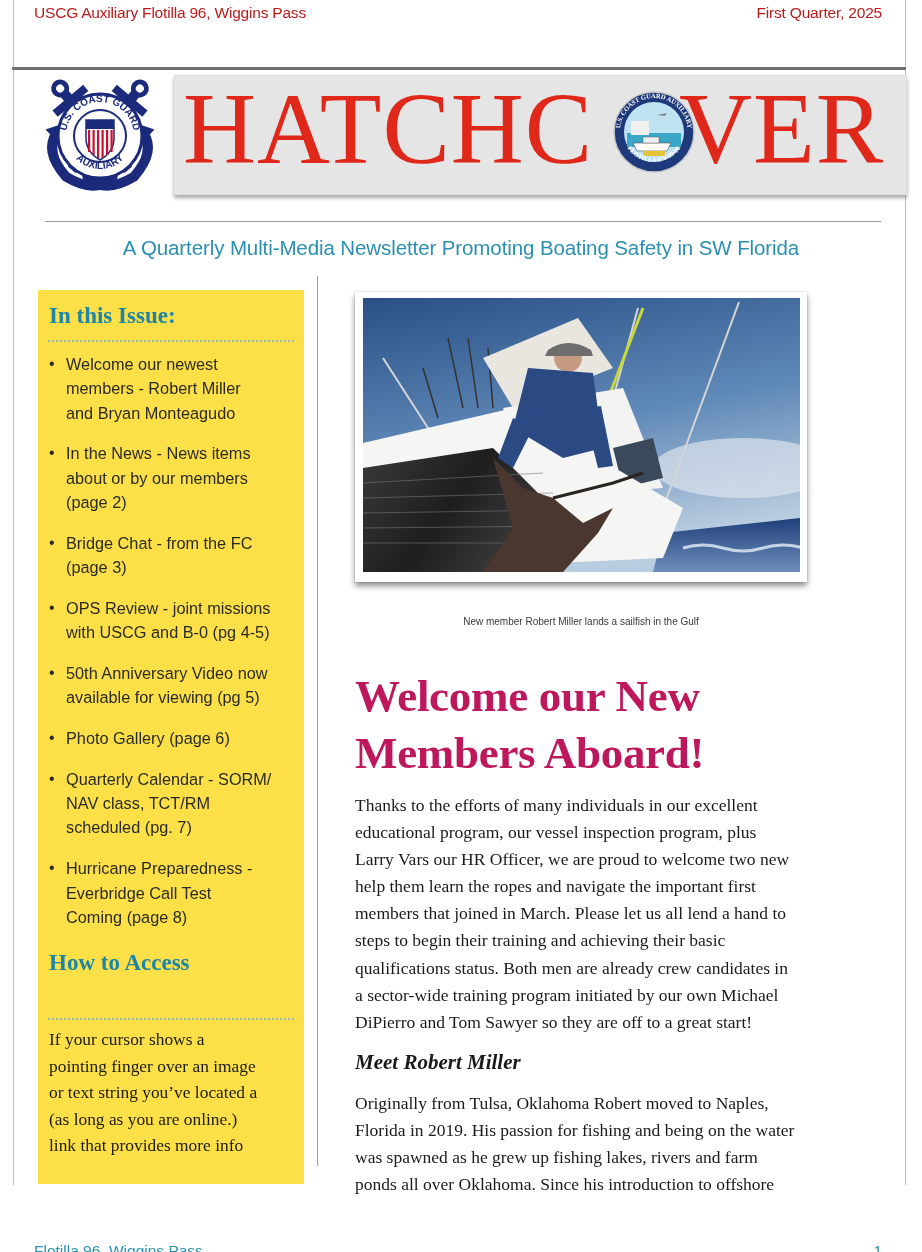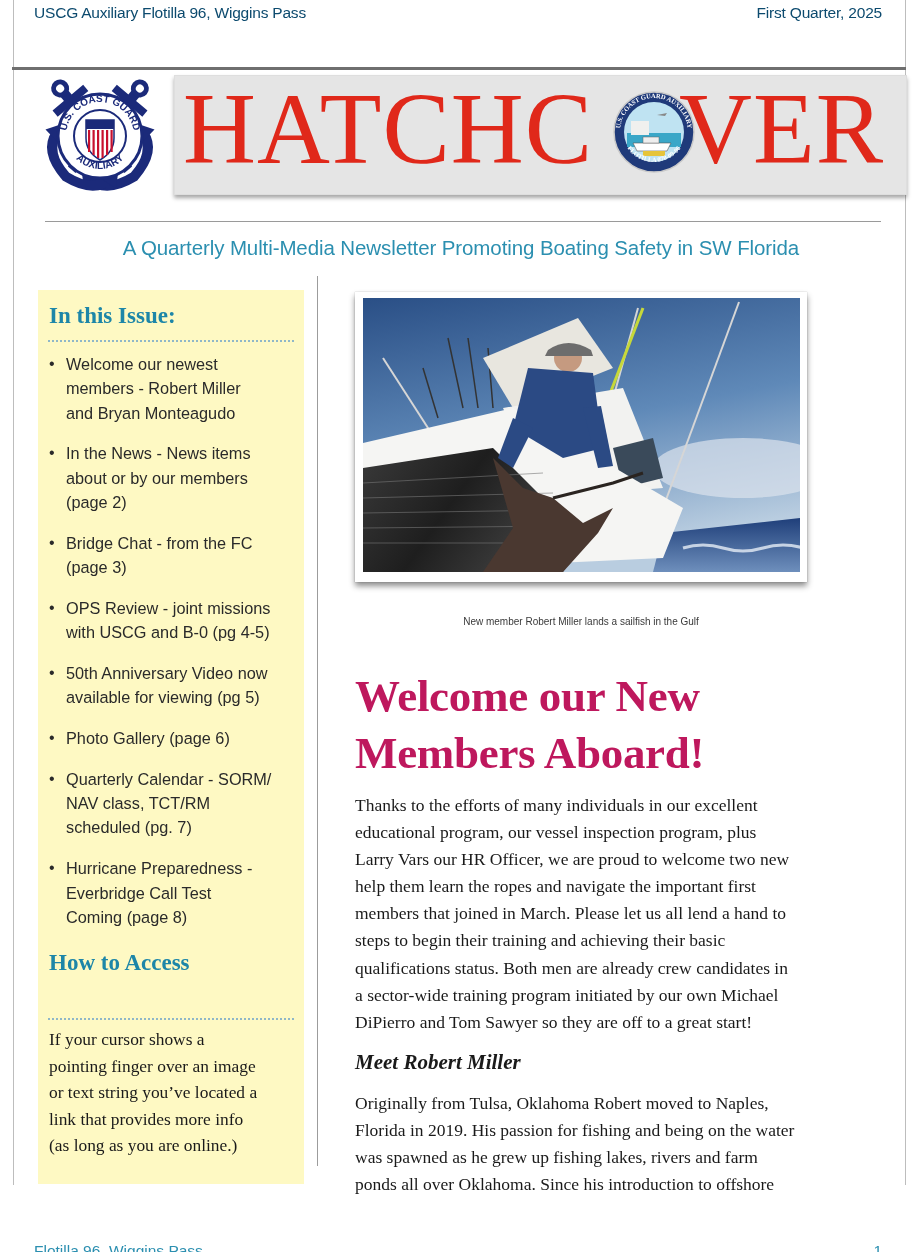--- a/index.html
+++ b/index.html
@@ -2,35 +2,35 @@
 <html><head>
 <meta charset="utf-8">
 <style>
   * { box-sizing: border-box; margin: 0; padding: 0; }
   html, body { width: 922px; height: 1252px; background: #ffffff; overflow: hidden; }
   body { position: relative; font-family: "Liberation Sans", sans-serif; color: #1a1a1a; }
 
   .page-frame-left { position: absolute; left: 13px; top: 0; width: 1px; height: 1185px; background: #bdbdbd; }
   .page-frame-right { position: absolute; left: 905px; top: 0; width: 1px; height: 1185px; background: #bdbdbd; }
 
-  .running-header { position: absolute; top: 4px; left: 34px; right: 40px; height: 22px; display: flex; justify-content: space-between; font-size: 15.5px; color: #0c4a6e; letter-spacing: -0.2px; }
+  .running-header { position: absolute; top: 4px; left: 34px; right: 40px; height: 22px; display: flex; justify-content: space-between; font-size: 15.5px; color: #b91c1c; letter-spacing: -0.2px; }
   .header-rule { position: absolute; left: 12px; top: 67px; width: 894px; height: 3px; background: #6f6f6f; }
 
   .masthead-logo { position: absolute; left: 32px; top: 70px; width: 136px; height: 132px; }
   .masthead-banner { position: absolute; left: 174px; top: 75px; width: 733px; height: 120px; background: #e5e5e5; border: 1px solid #dedede; box-shadow: 0 3px 4px rgba(0,0,0,0.35); overflow: hidden; }
   .masthead-title { position: absolute; left: 8px; top: -6px; font-family: "Liberation Serif", "DejaVu Serif", serif; font-size: 101px; line-height: 118px; color: #e0281a; letter-spacing: 1px; white-space: nowrap; }
   .masthead-title .o-slot { display: inline-block; width: 86px; }
   .masthead-seal { position: absolute; left: 613px; top: 91px; width: 82px; height: 82px; }
 
   .subtitle-rule { position: absolute; left: 45px; top: 221px; width: 836px; height: 1px; background: #9a9a9a; }
   .tagline { position: absolute; left: 0; width: 922px; top: 236px; text-align: center; font-size: 20.5px; color: #2b8fb0; letter-spacing: -0.1px; }
 
   .column-divider { position: absolute; left: 317px; top: 276px; width: 1px; height: 890px; background: #9c9c9c; }
 
-  .sidebar { position: absolute; left: 38px; top: 290px; width: 266px; height: 894px; background: #fef9c3; }
+  .sidebar { position: absolute; left: 38px; top: 290px; width: 266px; height: 894px; background: #fde047; }
   .sidebar-heading { font-family: "Liberation Serif", "DejaVu Serif", serif; font-weight: bold; color: #1d86a8; font-size: 23px; line-height: 28px; }
   .sidebar-heading.h1 { position: absolute; left: 11px; top: 12px; }
   .sidebar-dotted { position: absolute; left: 10px; width: 246px; height: 0; border-top: 2px dotted #8fb7c8; }
   .toc { position: absolute; left: 10px; top: 62px; width: 250px; list-style: none; }
   .toc li { position: relative; padding-left: 18px; font-size: 16.3px; line-height: 24.3px; color: #2a2a2a; margin-bottom: 16.5px; cursor: pointer; }
   .toc li::before { content: "•"; position: absolute; left: 1px; top: 0; font-size: 16px; color: #2a2a2a; }
   .sidebar-heading.h2 { position: absolute; left: 11px; top: 658px; width: 250px; line-height: 29px; }
   .sidebar-body { position: absolute; left: 11px; top: 736px; width: 252px; font-family: "Liberation Serif", "DejaVu Serif", serif; font-size: 17.4px; line-height: 26.6px; color: #1a1a1a; }
 
   .photo-frame { position: absolute; left: 355px; top: 292px; width: 452px; height: 290px; background: #fff; box-shadow: 0 4px 6px rgba(0,0,0,0.45), 0 0 1px rgba(0,0,0,0.3); }
@@ -172,22 +172,22 @@
       </li>
   </ul>
   <div class="sidebar-heading h2">
       <span class="line">How to Access</span>
     </div>
   <div class="sidebar-dotted" style="top:728px;"></div>
   <div class="sidebar-body">
     <span class="line">If your cursor shows a</span>
     <span class="line">pointing finger over an image</span>
     <span class="line">or text string you’ve located a</span>
+    <span class="line">(as long as you are online.)</span>
     <span class="line">link that provides more info</span>
-    <span class="line">(as long as you are online.)</span>
   </div>
 </aside>
 
 <div class="photo-frame">
   <div class="photo">
     <svg width="437" height="274" viewBox="0 0 437 274" preserveAspectRatio="none">
       <defs>
         <linearGradient id="sky" x1="0" y1="0" x2="0.3" y2="1">
           <stop offset="0" stop-color="#2a4f86"></stop>
           <stop offset="0.55" stop-color="#5f89b8"></stop>

